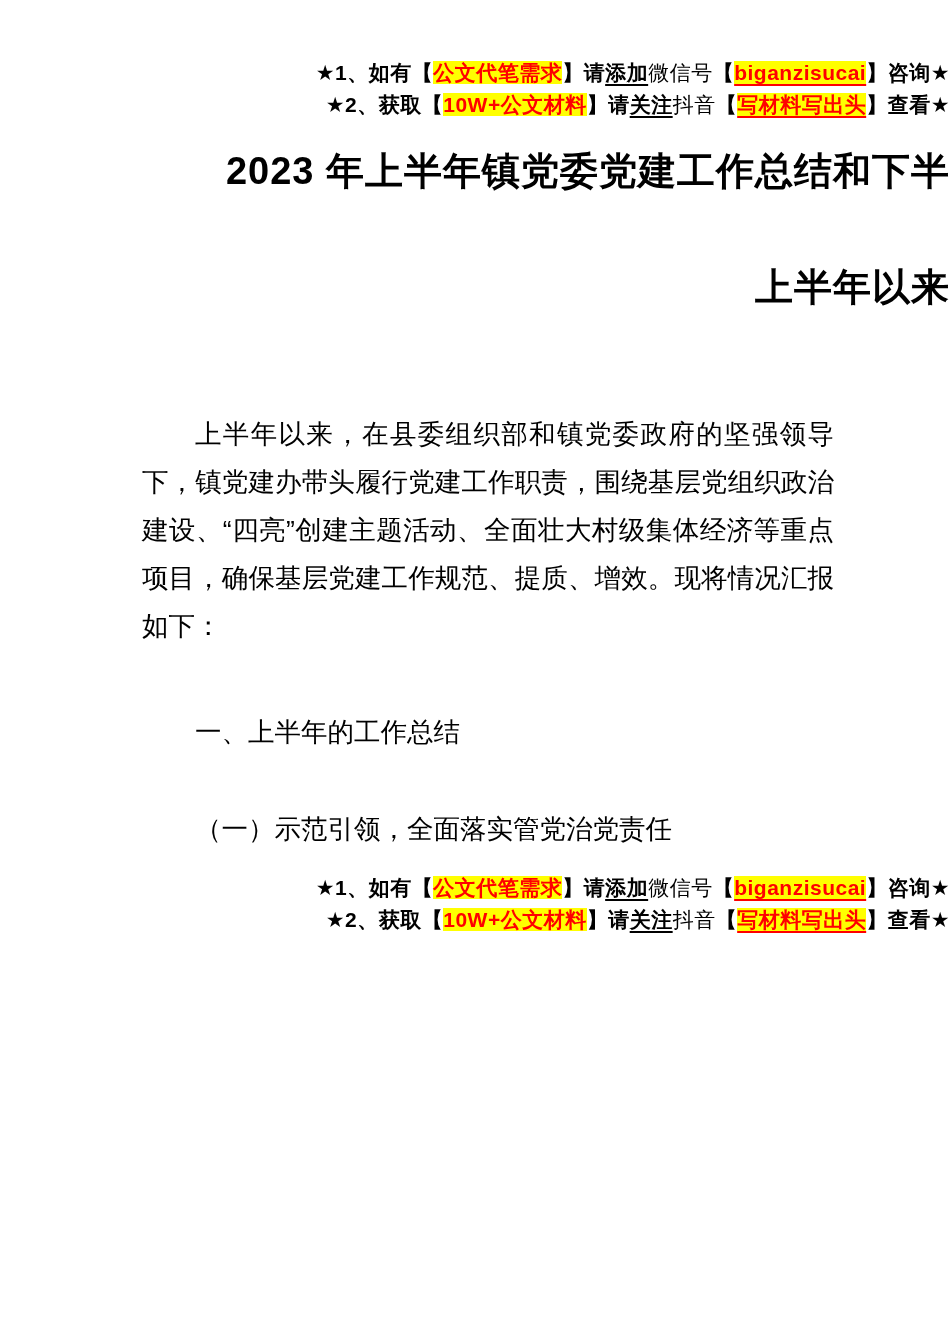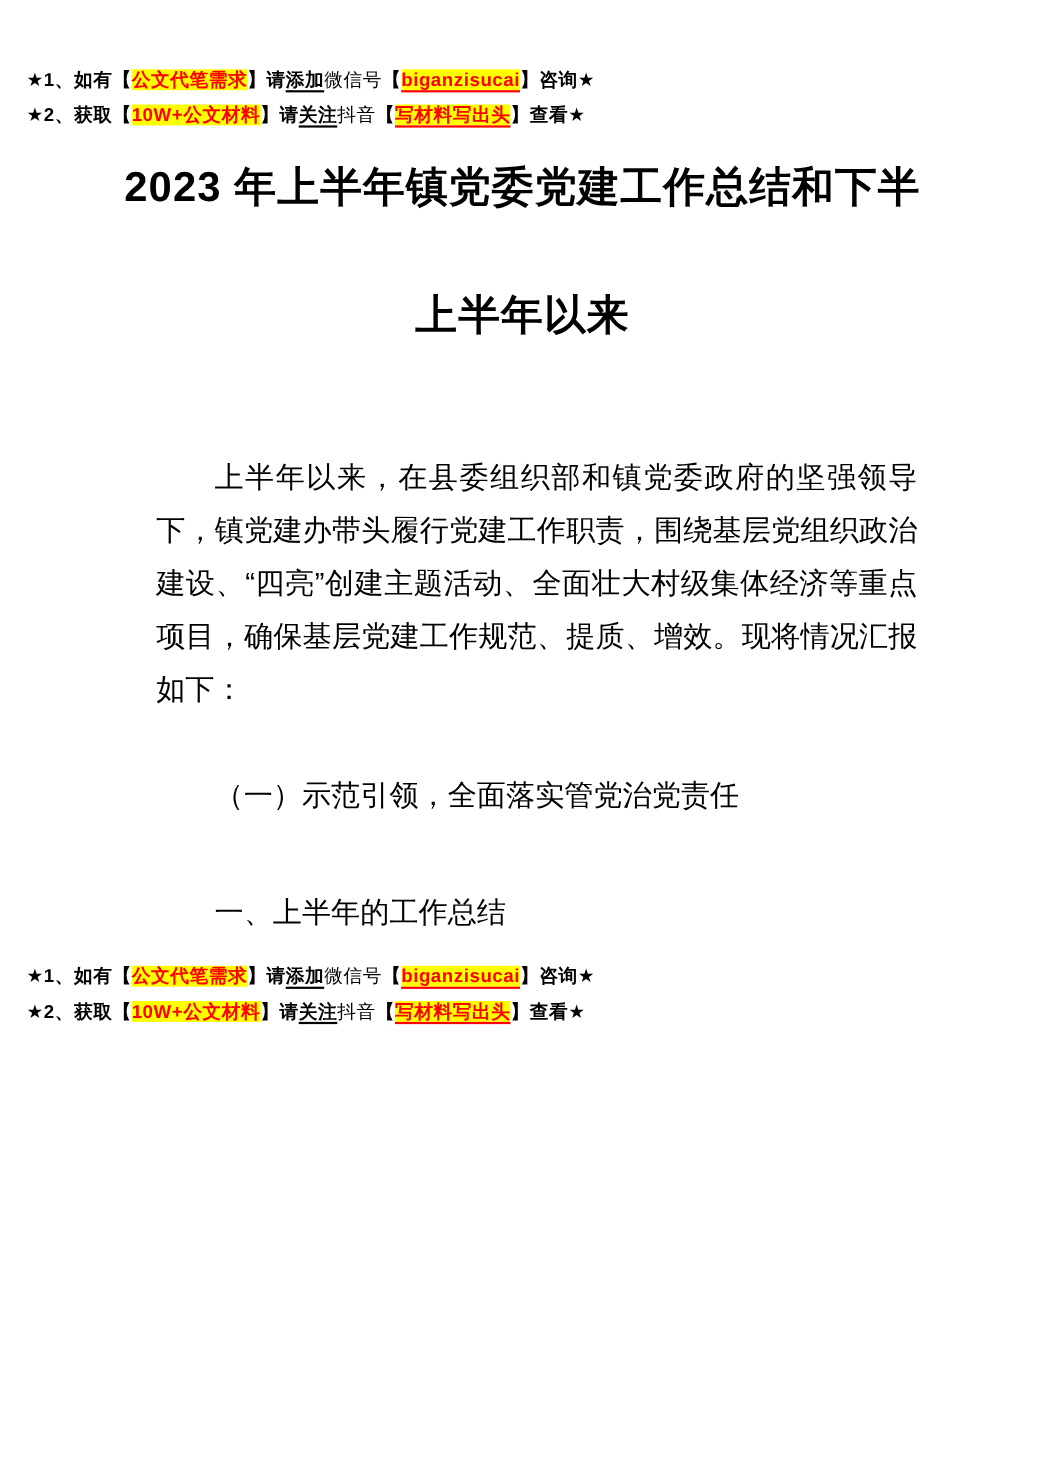--- a/index.html
+++ b/index.html
@@ -12,22 +12,22 @@
     position: relative;
     width: 950px;
     height: 1344px;
     margin: 0 auto;
     background: #ffffff;
     overflow: hidden;
   }
 
   
   .promo {
-    text-align: left;
-    font-size: 17px;
+    text-align: right;
+    font-size: 21px;
     line-height: 32px;
     font-weight: 700;
     letter-spacing: 0.5px;
     white-space: nowrap;
     padding-left: 24px;
   }
   .promo-header { padding-top: 57px; }
   .promo-footer { margin-top: 19px; }
   .seg { display: inline; }
   .seg-bold { font-weight: 700; color: #000000; }
@@ -48,21 +48,21 @@
     color: var(--accent-red, #ff0000);
     background: var(--highlight, #ffff00);
     text-decoration: underline;
     text-decoration-color: var(--accent-red, #ff0000);
     text-decoration-thickness: 2px;
     text-underline-offset: 4px;
   }
 
   
   .title-line {
-    text-align: center;
+    text-align: right;
     font-size: 38px;
     font-weight: 700;
     line-height: 48px;
     letter-spacing: 1px;
   }
   .title-line-1 { margin-top: 26px; }
   .title-line-2 { margin-top: 68px; }
 
   
   .body-block {
@@ -94,23 +94,23 @@
   <div class="promo promo-header">
     <div class="promo-line"><span class="seg seg-bold">★1、如有【</span><span class="seg seg-hl">公文代笔需求</span><span class="seg seg-bold">】请</span><span class="seg seg-underline">添加</span><span class="seg seg-normal">微信号</span><span class="seg seg-bold">【</span><span class="seg seg-hl-underline">biganzisucai</span><span class="seg seg-bold">】咨询★</span></div>
     <div class="promo-line"><span class="seg seg-bold">★2、获取【</span><span class="seg seg-hl">10W+公文材料</span><span class="seg seg-bold">】请</span><span class="seg seg-underline">关注</span><span class="seg seg-normal">抖音</span><span class="seg seg-bold">【</span><span class="seg seg-hl-underline">写材料写出头</span><span class="seg seg-bold">】查看★</span></div>
   </div>
 
   <div class="title-line title-line-1">2023 年上半年镇党委党建工作总结和下半</div>
   <div class="title-line title-line-2">上半年以来</div>
 
   <div class="body-block paragraph para-intro">上半年以来，在县委组织部和镇党委政府的坚强领导下，镇党建办带头履行党建工作职责，围绕基层党组织政治建设、“四亮”创建主题活动、全面壮大村级集体经济等重点项目，确保基层党建工作规范、提质、增效。现将情况汇报如下：</div>
 
+  <div class="body-block heading section-heading">一、上半年的工作总结</div>
+
   <div class="body-block heading subsection-heading">（一）示范引领，全面落实管党治党责任</div>
-
-  <div class="body-block heading section-heading">一、上半年的工作总结</div>
 
 
   <div class="promo promo-footer">
     <div class="promo-line"><span class="seg seg-bold">★1、如有【</span><span class="seg seg-hl">公文代笔需求</span><span class="seg seg-bold">】请</span><span class="seg seg-underline">添加</span><span class="seg seg-normal">微信号</span><span class="seg seg-bold">【</span><span class="seg seg-hl-underline">biganzisucai</span><span class="seg seg-bold">】咨询★</span></div>
     <div class="promo-line"><span class="seg seg-bold">★2、获取【</span><span class="seg seg-hl">10W+公文材料</span><span class="seg seg-bold">】请</span><span class="seg seg-underline">关注</span><span class="seg seg-normal">抖音</span><span class="seg seg-bold">【</span><span class="seg seg-hl-underline">写材料写出头</span><span class="seg seg-bold">】查看★</span></div>
   </div>
 
 </div>
 
 </body></html>

